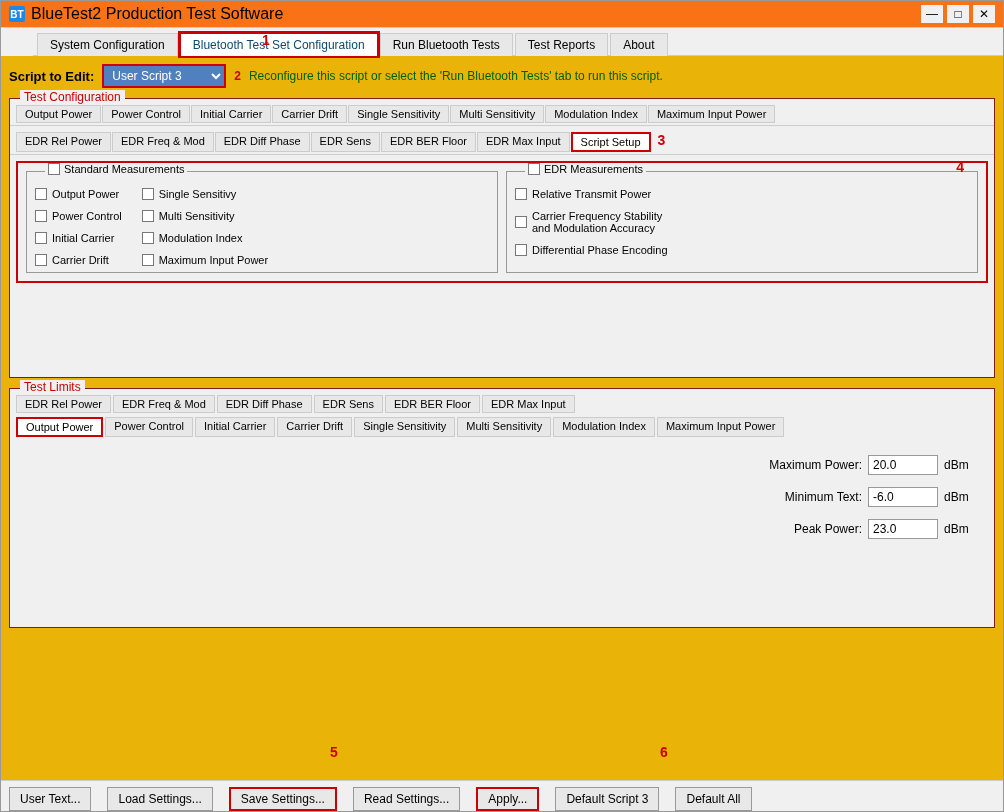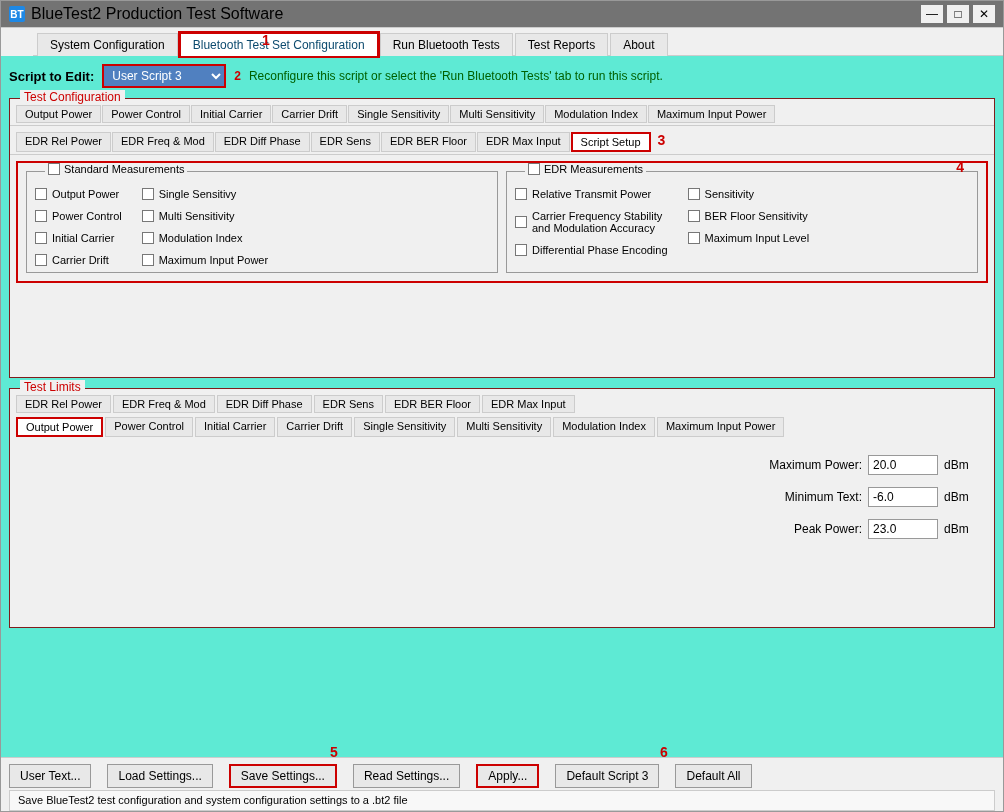--- a/index.html
+++ b/index.html
@@ -13,21 +13,21 @@
     }
     .window {
       width: 1004px;
       height: 812px;
       background: #f0f0f0;
       border: 1px solid #999;
       display: flex;
       flex-direction: column;
     }
     .title-bar {
-      background: #737373;
+      background: #f97316;
       display: flex;
       align-items: center;
       padding: 4px 8px;
       border-bottom: 1px solid #ccc;
       justify-content: space-between;
     }
     .title-bar-left {
       display: flex;
       align-items: center;
       gap: 6px;
@@ -90,21 +90,21 @@
       color: #0c4a6e;
       font-weight: normal;
       z-index: 2;
       outline: 2px solid #c00;
     }
 
     .content {
       flex: 1;
       padding: 8px;
       overflow: auto;
-      background: #5eead4;
+      background: #eab308;
     }
 
     .script-row {
       display: flex;
       align-items: center;
       gap: 8px;
       margin-bottom: 10px;
     }
     .script-label {
       font-weight: bold;
@@ -420,34 +420,20 @@
                 </div>
                 <div class="meas-item">
                   <span class="checkbox"></span>
                   <span>Carrier Frequency Stability<br>and Modulation Accuracy</span>
                 </div>
                 <div class="meas-item">
                   <span class="checkbox"></span>
                   <span>Differential Phase Encoding</span>
                 </div>
               </div>
-            <div class="meas-col" id="edr-col2">
-                <div class="meas-item">
-                  <span class="checkbox"></span>
-                  <span>Sensitivity</span>
-                </div>
-                <div class="meas-item">
-                  <span class="checkbox"></span>
-                  <span>BER Floor Sensitivity</span>
-                </div>
-                <div class="meas-item">
-                  <span class="checkbox"></span>
-                  <span>Maximum Input Level</span>
-                </div>
-              </div>
           </div>
         </div>
 
       </div>
 
       <span class="red-num" style="position:absolute;top:60px;right:30px;font-size:14px;">4</span>
     </div>
 
     <div class="section" style="min-height:240px;">
       <span class="section-title">Test Limits</span>
@@ -495,19 +481,18 @@
   <div class="bottom-bar">
     <div class="bottom-buttons" id="bottom-buttons">
         <button class="btn">User Text...</button>
         <button class="btn">Load Settings...</button>
         <button class="btn highlighted">Save Settings...</button>
         <button class="btn">Read Settings...</button>
         <button class="btn highlighted">Apply...</button>
         <button class="btn">Default Script 3</button>
         <button class="btn">Default All</button>
       </div>
-    <div class="tooltip-bar">Save BlueTest2 test configuration and system configuration settings to a .bt2 file</div>
   </div>
 
 <span class="red-num" style="position: absolute; top: 32px; left: 262px; font-size: 14px; z-index: 10;">1</span>
     <span class="red-num" style="position: absolute; bottom: 52px; left: 330px; font-size: 14px;">5</span>
     <span class="red-num" style="position: absolute; bottom: 52px; left: 660px; font-size: 14px;">6</span>
   </div>
 
 </body></html>

